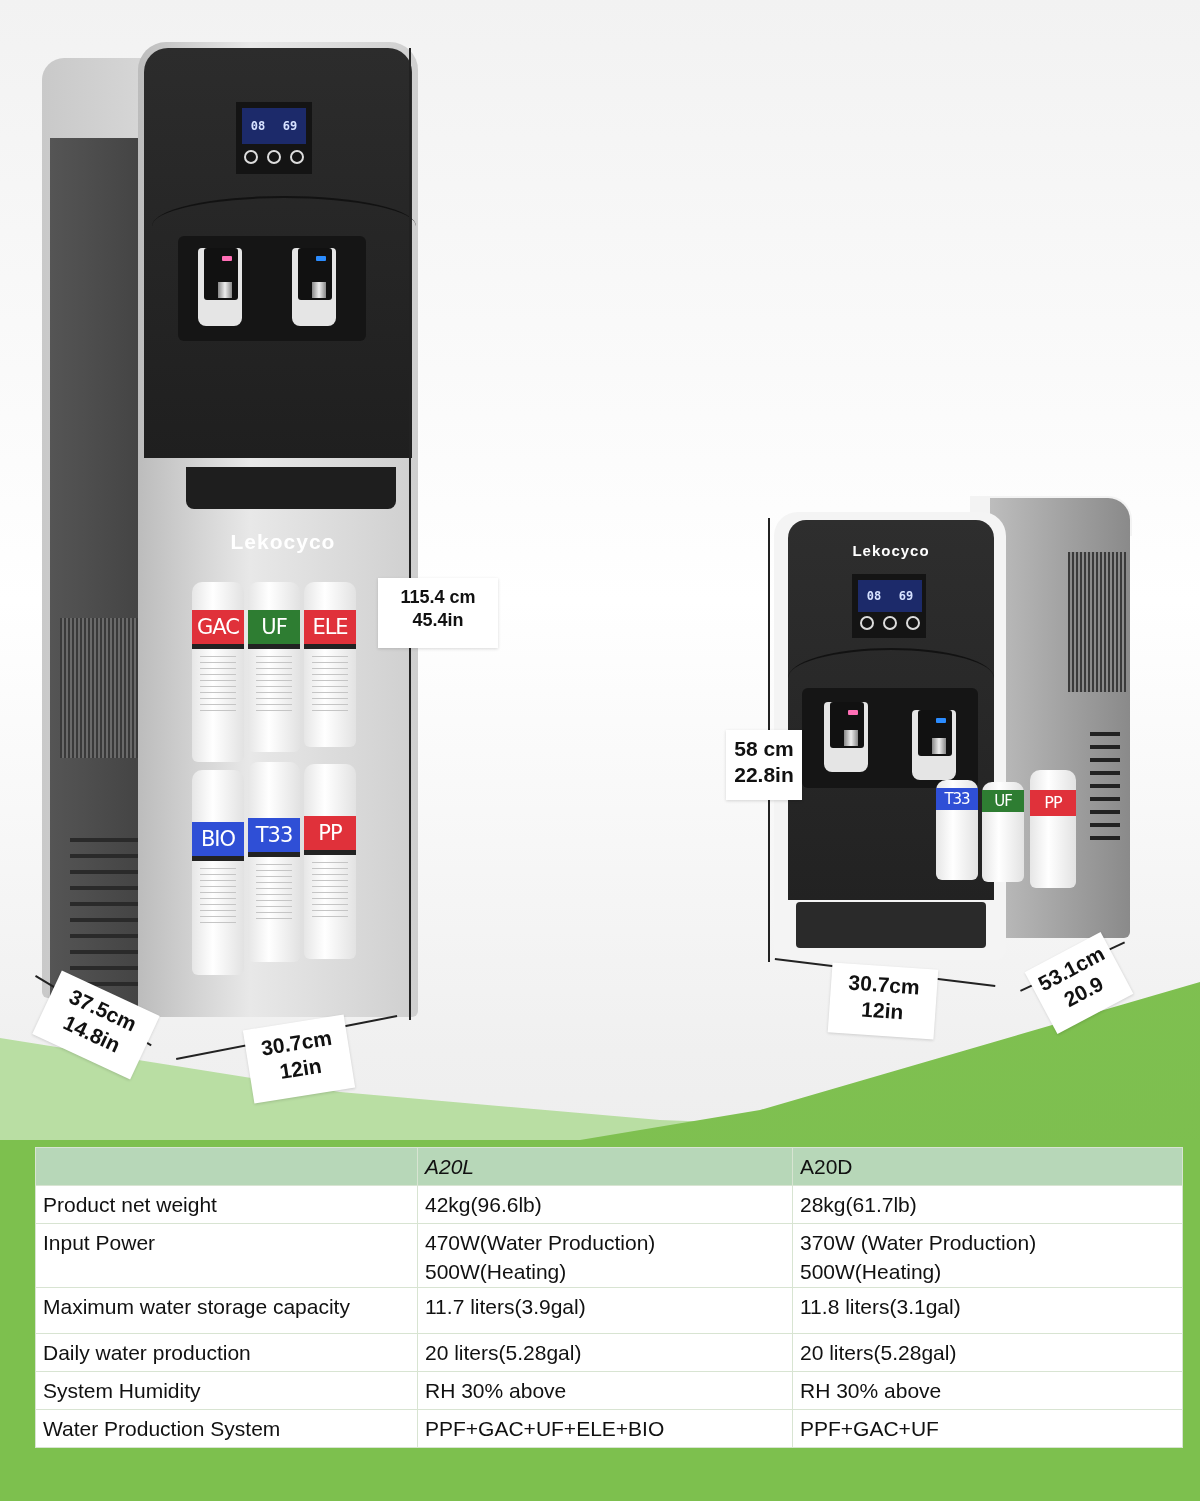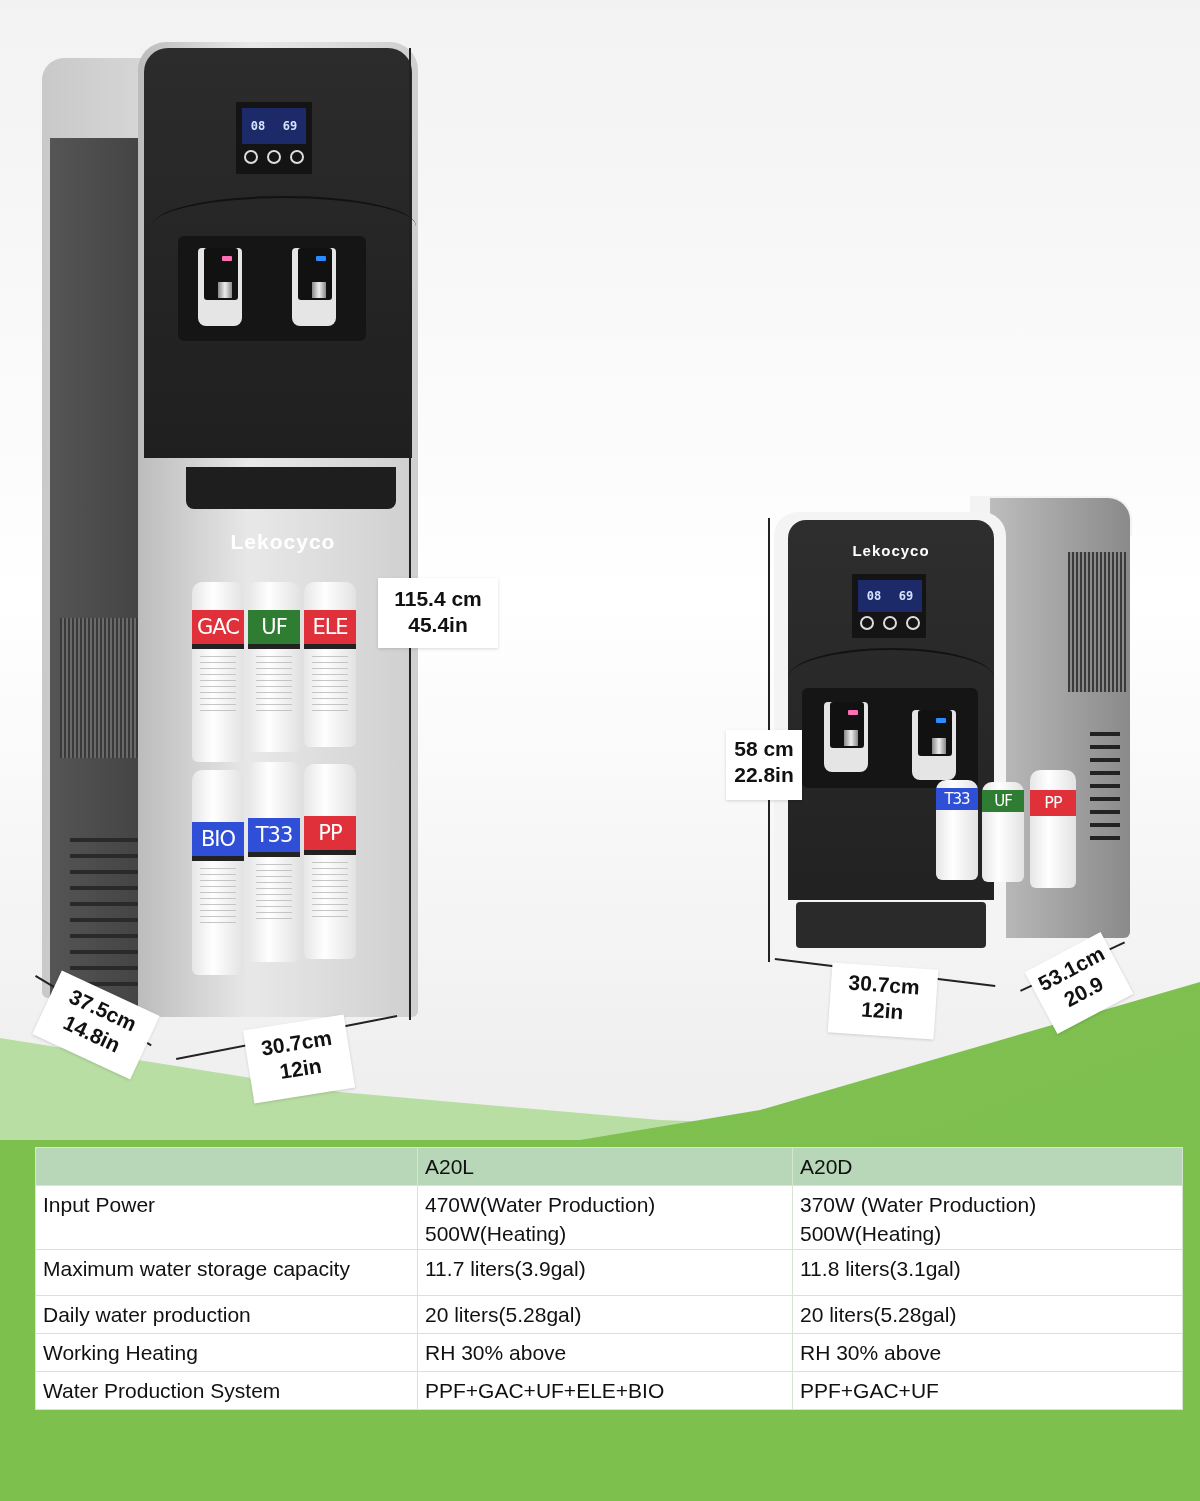--- a/index.html
+++ b/index.html
@@ -156,21 +156,21 @@
   }
   .spec-table td, .spec-table th {
     border: 1px solid #d8e4d2; padding: 0 7px; text-align: left; font-weight: normal;
     vertical-align: top;
   }
   .spec-table thead th { background: #b7d7b8; height: 37px; line-height: 37px; }
   .spec-table td { height: 38px; line-height: 29px; padding-top: 4px; }
   .spec-table td.tall-row { height: 64px; }
   .spec-table td.med-row { height: 46px; }
   .col1 { width: 382px; }
-  .col2 { width: 375px; }
+  .col2 { width: 375px; font-style: italic; }
 </style>
 </head>
 <body>
 
 <div class="bg-green-light"></div>
 <div class="bg-green-dark"></div>
 <div class="bg-green-bottom"></div>
 
 <div class="tall">
   <div class="tall-side">
@@ -239,21 +239,21 @@
     </div>
     <div class="filter" style="left:166px; top:722px; height:195px;">
       <div class="filter-label" style="top:52px; background:#e0313a;">PP</div>
       <div class="filter-strip" style="top:86px;"></div>
         <div class="filter-text" style="top:98px;"></div>
     </div>
   </div>
 </div>
 
 <div class="line" style="left:409px; top:48px; width:1.5px; height:972px;"></div>
-<div class="dim" style="left:378px; top:578px; width:120px; height:70px; font-size:21px; padding-top:8px;">
+<div class="dim" style="left:378px; top:578px; width:120px; height:70px; font-size:18px; padding-top:8px;">
   <div>115.4 cm</div>
   <div>45.4in</div>
 </div>
 
 <div class="line" style="left:36px; top:975px; width:135px; transform: rotate(31deg);"></div>
 <div class="dim" style="left:42px; top:990px; width:108px; height:70px; font-size:21px; padding-top:6px; transform: rotate(25deg);">
   <div>37.5cm</div>
   <div>14.8in</div>
 </div>
 
@@ -333,20 +333,25 @@
 <table class="spec-table">
   <thead>
     <tr>
       <th class="col1"></th>
       <th class="col2">A20L</th>
       <th>A20D</th>
     </tr>
   </thead>
   <tbody>
     <tr>
+      <td>Product net weight</td>
+      <td>42kg(96.6lb)</td>
+      <td>28kg(61.7lb)</td>
+    </tr>
+    <tr>
       <td class="tall-row">Input Power</td>
       <td class="tall-row">
         <div>470W(Water Production)</div>
         <div>500W(Heating)</div>
       </td>
       <td class="tall-row">
         <div>370W (Water Production)</div>
         <div>500W(Heating)</div>
       </td>
     </tr>
@@ -354,21 +359,21 @@
       <td class="med-row">Maximum water storage capacity</td>
       <td class="med-row">11.7 liters(3.9gal)</td>
       <td class="med-row">11.8 liters(3.1gal)</td>
     </tr>
     <tr>
       <td>Daily water production</td>
       <td>20 liters(5.28gal)</td>
       <td>20 liters(5.28gal)</td>
     </tr>
     <tr>
-      <td>Working Heating</td>
+      <td>System Humidity</td>
       <td>RH 30% above</td>
       <td>RH 30% above</td>
     </tr>
     <tr>
       <td>Water Production System</td>
       <td>PPF+GAC+UF+ELE+BIO</td>
       <td>PPF+GAC+UF</td>
     </tr>
   </tbody>
 </table>

